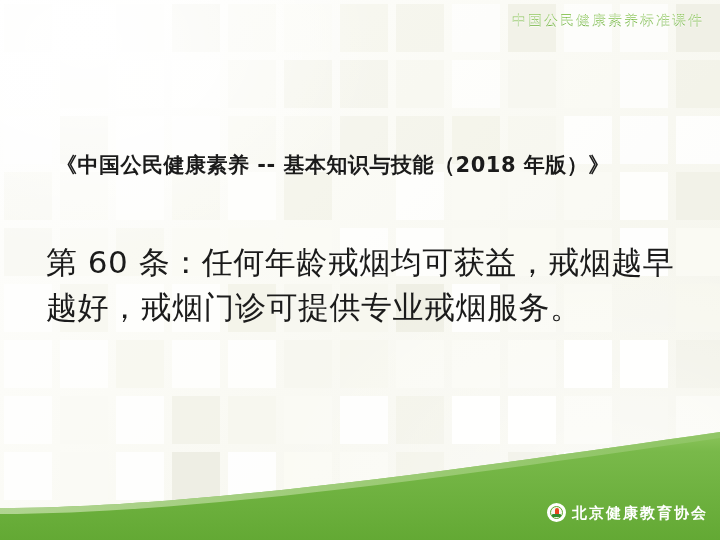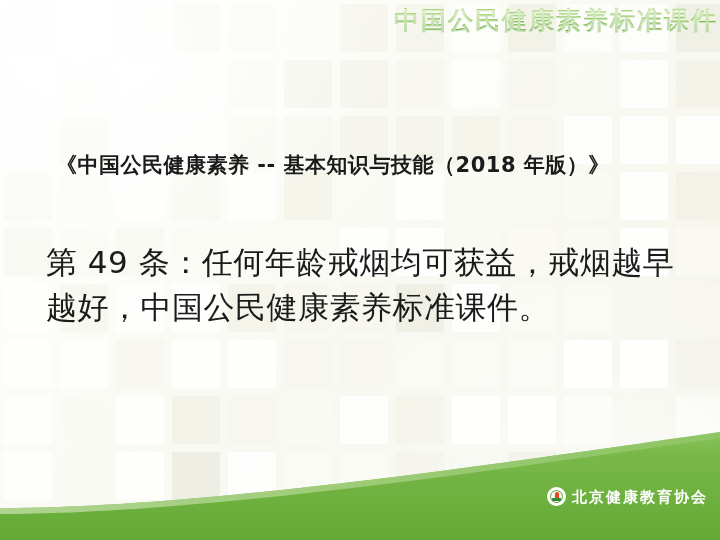--- a/index.html
+++ b/index.html
@@ -48,24 +48,24 @@
   
   .header {
     position: absolute;
     top: 0;
     left: 0;
     width: 720px;
     height: 40px;
   }
   .header-title {
     position: absolute;
-    right: 2px;
+    right: 16px;
     top: 7px;
-    font-size: 25px;
-    font-weight: bold;
+    font-size: 14px;
+    font-weight: normal;
     letter-spacing: 2px;
     line-height: 26px;
     color: #6fb43d;
     background: linear-gradient(180deg, #b9db8e 0%, #7cbd46 45%, #5aa32c 100%);
     -webkit-background-clip: text;
     background-clip: text;
     -webkit-text-fill-color: transparent;
     text-shadow: 0 1px 0 rgba(255,255,255,0.6);
     white-space: nowrap;
   }
@@ -102,21 +102,21 @@
     left: 0;
     bottom: 0;
     width: 720px;
     height: 110px;
   }
   .footer-wave svg { display: block; }
 
   .brand {
     position: absolute;
     right: 12px;
-    bottom: 34px;
+    bottom: 18px;
     display: flex;
     align-items: center;
     gap: 6px;
   }
   .brand-mark {
     width: 19px;
     height: 19px;
     border-radius: 50%;
     background: #ffffff;
     border: 2px solid #ffffff;
@@ -301,22 +301,22 @@
     </div>
   <div class="bg-wash"></div>
 
   <div class="header">
     <div class="header-title">中国公民健康素养标准课件</div>
   </div>
 
   <div class="doc-title">《中国公民健康素养 -- 基本知识与技能（2018 年版）》</div>
 
   <div class="body-text">
-    <span class="ln">第 49 条：任何年龄戒烟均可获益，戒烟越早</span>
-    <span class="ln">越好，中国公民健康素养标准课件。</span>
+    <span class="ln">第 60 条：任何年龄戒烟均可获益，戒烟越早</span>
+    <span class="ln">越好，戒烟门诊可提供专业戒烟服务。</span>
   </div>
 
   <div class="footer-wave">
     <svg width="720" height="110" viewBox="0 0 720 110" xmlns="http://www.w3.org/2000/svg">
       <defs>
         <linearGradient id="gwave" x1="0" y1="0" x2="0" y2="1">
           <stop offset="0%" stop-color="#8cc45c"></stop>
           <stop offset="18%" stop-color="#79b94a"></stop>
           <stop offset="100%" stop-color="#63a934"></stop>
         </linearGradient>

